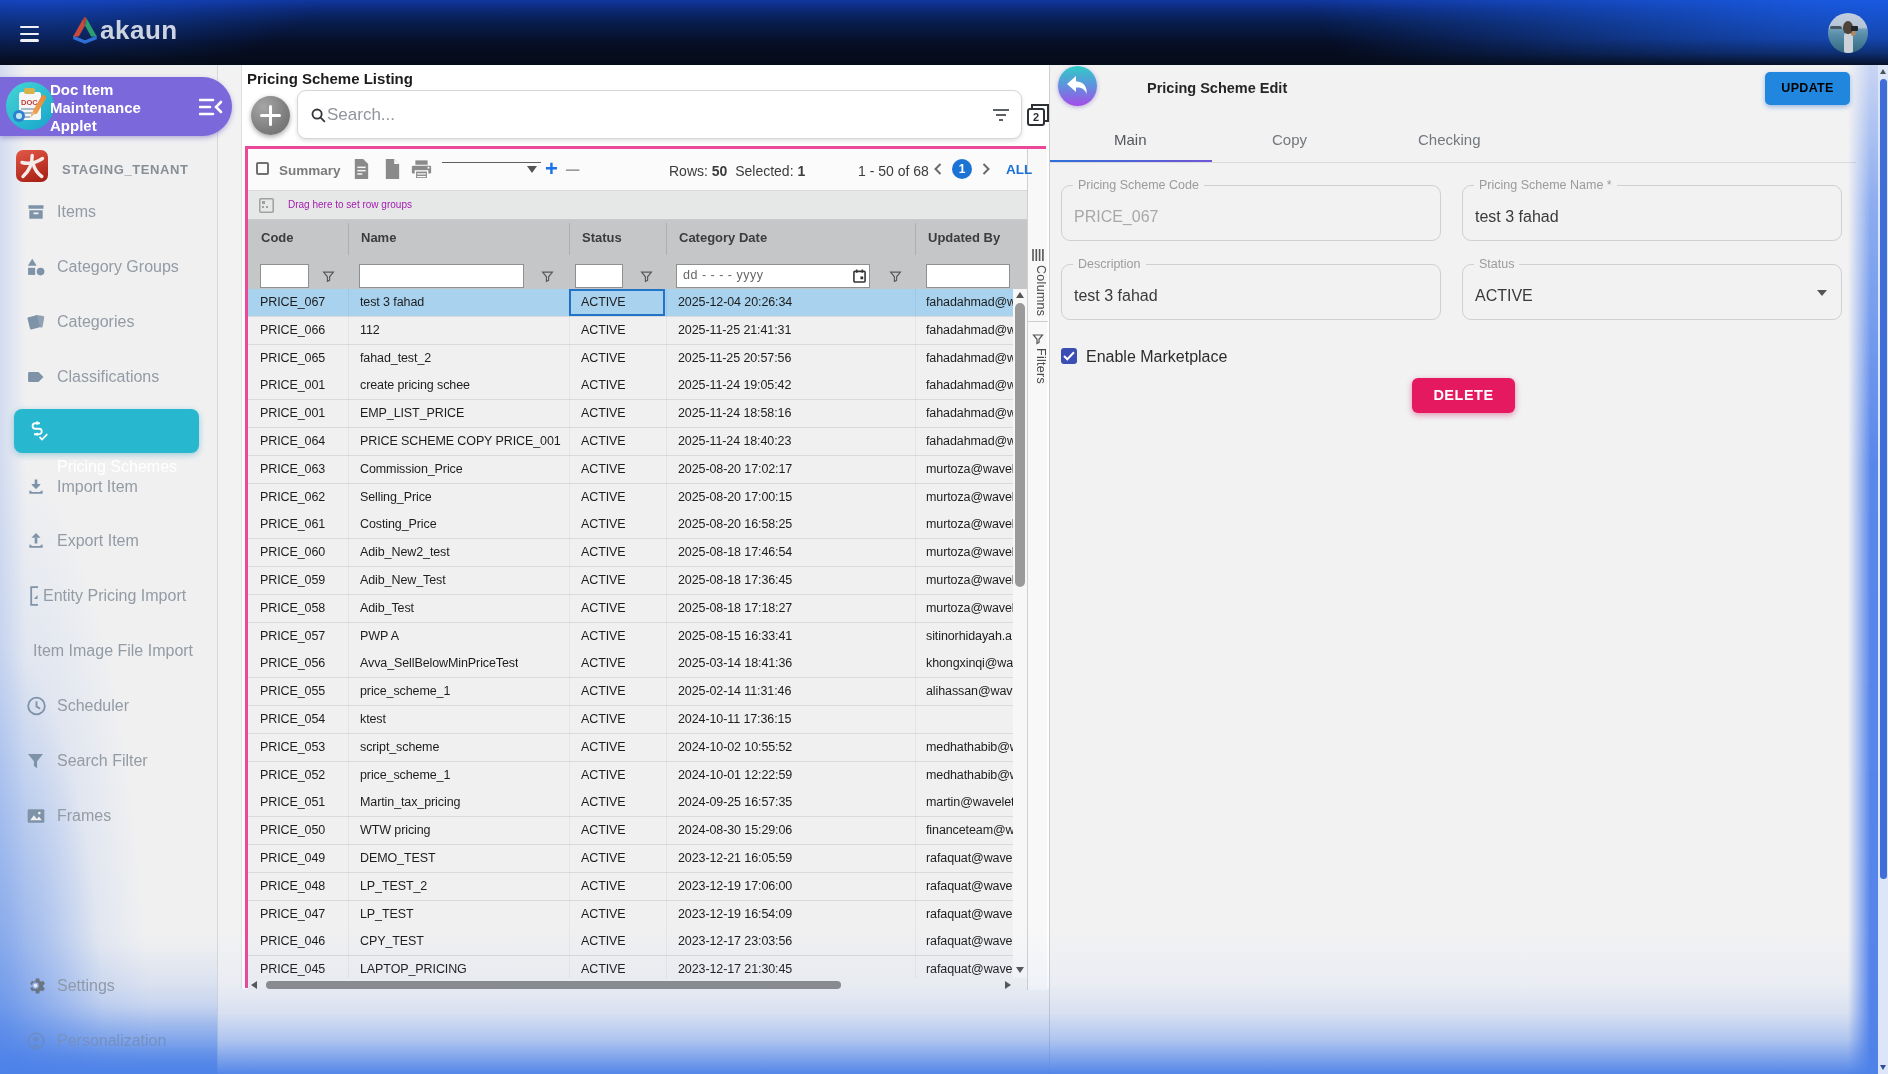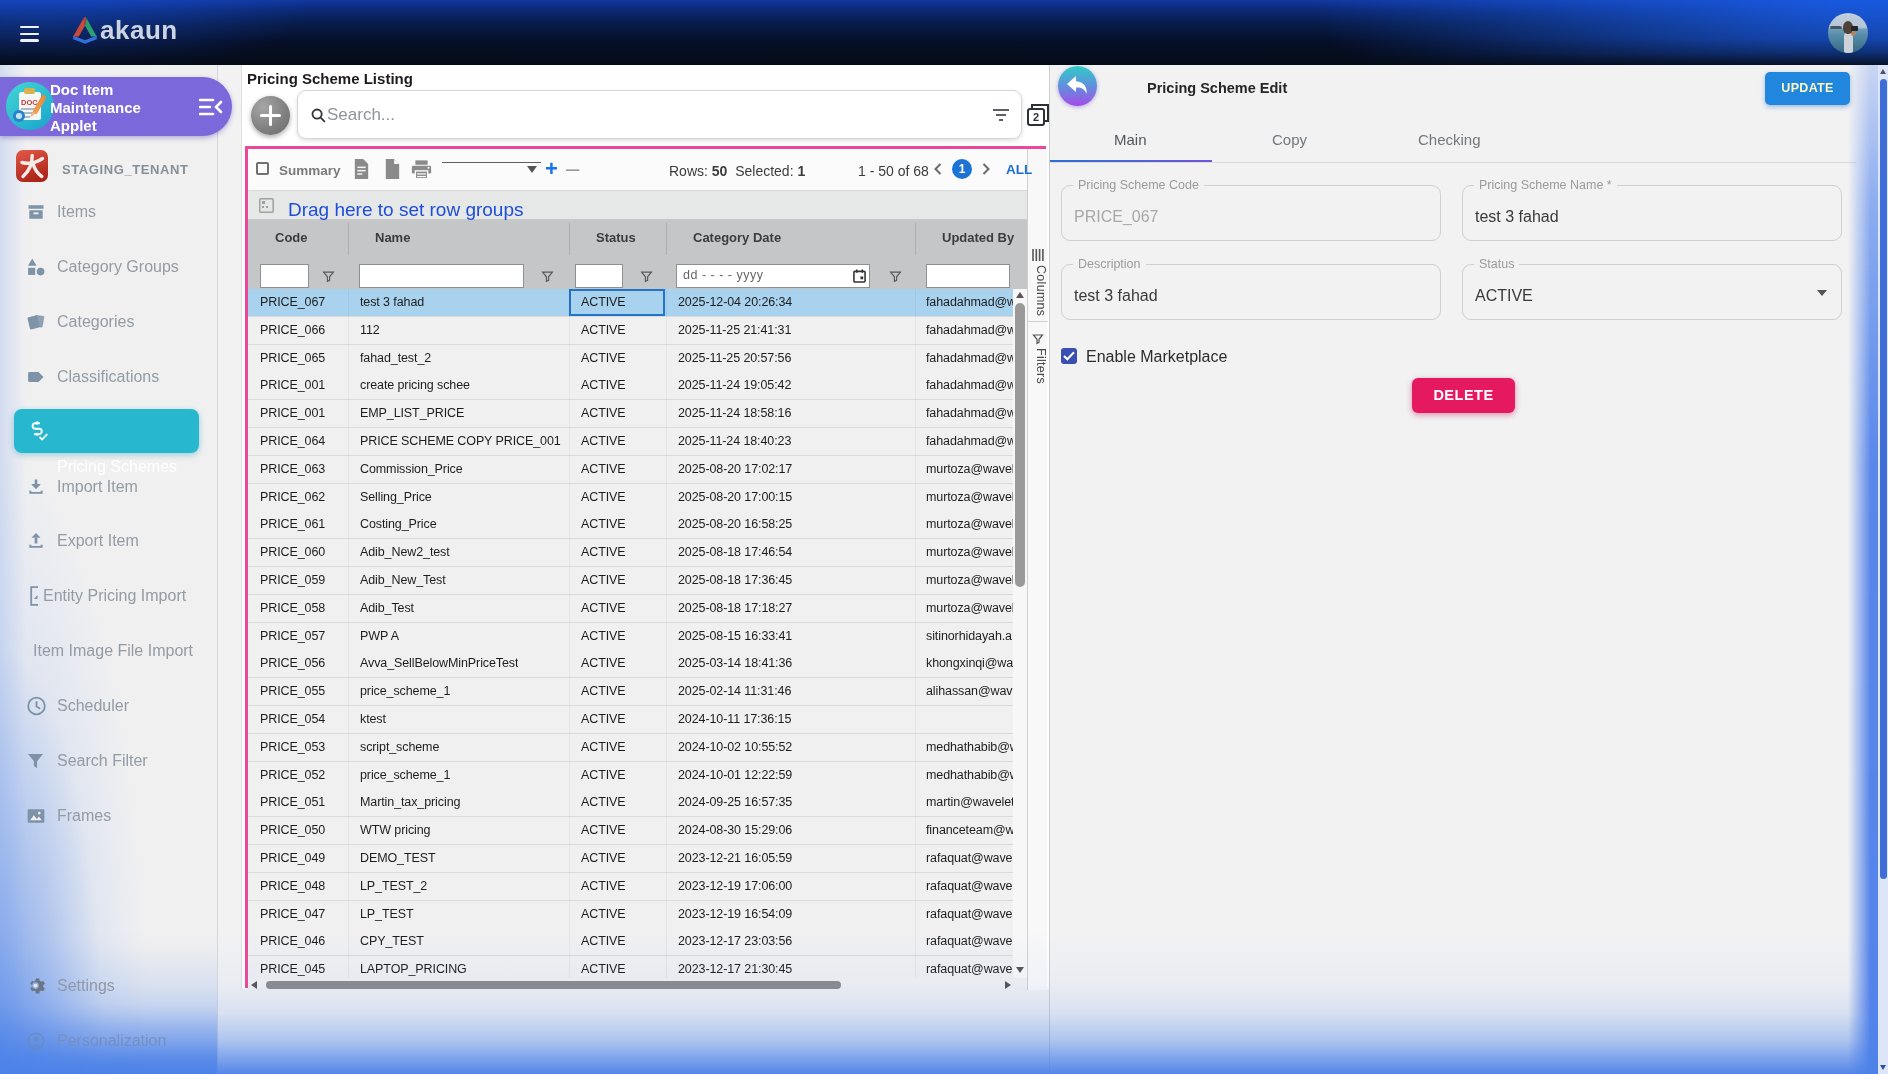--- a/index.html
+++ b/index.html
@@ -41,21 +41,21 @@
 #plusbtn:before{content:"";position:absolute;left:9px;top:17.7px;width:21px;height:3.6px;background:#fff;border-radius:2px;}
 #plusbtn:after{content:"";position:absolute;left:17.7px;top:9px;width:3.6px;height:21px;background:#fff;border-radius:2px;}
 #searchbox{position:absolute;left:55px;top:25px;width:725px;height:49px;background:#fff;border:1px solid #d6d6d6;border-radius:9px;box-shadow:0 2px 4px rgba(0,0,0,.12);}
 #searchbox .ph{position:absolute;left:84px;top:14px;font-size:17px;color:#8f959b;}
 
 #gridcard{position:absolute;left:3px;top:81px;width:801px;height:842px;border:3px solid #ec4899;background:#fff;}
 #gtoolbar{position:absolute;left:0;top:0;width:799px;height:41px;background:#fbfbfb;}
 #dragbar{position:absolute;left:0;top:41px;width:799px;height:30px;background:#e6e7e7;border-top:1px solid #dadada;border-bottom:1px solid #c9caca;}
 #ghead{position:absolute;left:0;top:71px;width:799px;height:35px;background:#c5c6c7;}
 #gfilter{position:absolute;left:0;top:106px;width:799px;height:34px;background:#c5c6c7;}
-.hcell{position:absolute;top:0;height:35px;line-height:35px;font-size:13px;font-weight:bold;color:#3b3c3d;padding-left:27px;}
+.hcell{position:absolute;top:0;height:35px;line-height:35px;font-size:13px;font-weight:bold;color:#3b3c3d;padding-left:13px;}
 .hsep{position:absolute;top:74px;width:1px;height:63px;background:#aeafb0;}
 .finput{position:absolute;top:9px;height:24px;background:#fff;border:1px solid #8f9092;}
 .funnel{position:absolute;top:14px;}
 
 #grows{position:absolute;left:0;top:140px;width:765px;height:689px;overflow:hidden;}
 .grow{position:absolute;left:0;width:765px;height:28px;background:#f0f0f1;border-bottom:1px solid #d9dadb;font-size:12.5px;color:#1d1d1d;letter-spacing:-0.1px;}
 .grow.sel{background:#a8d2ee;}
 .grow span{position:absolute;top:0;line-height:27px;white-space:nowrap;overflow:hidden;}
 .c0{left:12px;}.c1{left:112px;}.c2{left:333px;}.c3{left:430px;}.c4{left:678px;width:87px;}
 .colline{position:absolute;top:140px;width:1px;height:689px;background:rgba(0,0,0,.045);}
@@ -70,21 +70,21 @@
 .vtab{position:absolute;left:0;width:20px;writing-mode:vertical-rl;font-size:12.5px;color:#4a4a4a;letter-spacing:0.3px;}
 
 #pager1{position:absolute;left:704px;top:10px;width:20px;height:20px;border-radius:50%;background:#1b73d3;color:#fff;font-size:12px;font-weight:bold;text-align:center;line-height:20px;}
 
 #editpanel{position:absolute;left:1049px;top:65px;width:829px;height:1009px;background:#f2f2f3;border-left:1px solid #cfcfd0;}
 #editpanel .rgrad{position:absolute;top:0;right:0;width:30px;height:100%;pointer-events:none;
  background:linear-gradient(180deg,rgba(150,178,243,.45) 0%,rgba(100,145,238,.72) 14%,rgba(76,126,233,.92) 40%,rgba(74,124,233,.95) 100%);
  -webkit-mask-image:linear-gradient(90deg,transparent 0%,#000 75%);mask-image:linear-gradient(90deg,transparent 0%,#000 75%);}
 #backbtn{position:absolute;left:8px;top:1px;width:39px;height:40px;border-radius:50%;background:linear-gradient(180deg,#2fccc6 0%,#5e93dd 48%,#a44ce8 100%);box-shadow:0 1px 4px rgba(80,60,180,.4);}
 #etitle{position:absolute;left:57px;top:15px;font-size:14.5px;font-weight:bold;color:#262626;margin-left:40px;}
-#updatebtn{position:absolute;left:715px;top:7px;width:85px;height:33px;background:#2186dd;border-radius:5px;color:#fef9c3;font-size:12.5px;font-weight:bold;letter-spacing:0.3px;text-align:center;line-height:33px;box-shadow:0 2px 5px rgba(20,100,200,.4);}
+#updatebtn{position:absolute;left:715px;top:7px;width:85px;height:33px;background:#2186dd;border-radius:5px;color:#000000;font-size:12.5px;font-weight:bold;letter-spacing:0.3px;text-align:center;line-height:33px;box-shadow:0 2px 5px rgba(20,100,200,.4);}
 .tab{position:absolute;top:66px;font-size:15px;color:#73787c;}
 #tabmain{left:64px;color:#53575b;}
 #tabcopy{left:222px;}
 #tabcheck{left:368px;}
 #tabind{position:absolute;left:0px;top:94.5px;width:162px;height:3.5px;background:linear-gradient(90deg,#2e6fd8,#7155d8);}
 #tabline{position:absolute;left:0;top:97px;width:806px;height:1px;background:#dbdbdc;}
 .ffield{position:absolute;width:380px;height:56px;border:1px solid #cfd0d1;border-radius:9px;}
 .flabel{position:absolute;left:11px;top:-8px;font-size:12.5px;color:#9b9b9b;background:#f2f2f3;padding:0 5px;white-space:nowrap;}
 .fvalue{position:absolute;left:12px;top:22px;font-size:16px;color:#3a3a3a;}
 .fvalue.dis{color:#a8a8a8;}
@@ -341,21 +341,21 @@
         </svg>
 <div style="position:absolute;left:758px;top:13px;font-size:13.5px;font-weight:bold;color:#1a6fd4;z-index:5;">ALL</div>
 </div>
 <div id="dragbar">
         <svg style="position:absolute;left:11px;top:7px;" width="15" height="15" viewBox="0 0 15 15">
           <rect x="0.8" y="0.8" width="13.4" height="13.4" fill="none" stroke="#a0a0a0" stroke-width="1.5" rx="1"></rect>
           <rect x="3" y="3" width="3" height="3" fill="#a0a0a0"></rect>
           <rect x="3" y="8" width="2" height="2" fill="#a0a0a0"></rect>
           <rect x="7" y="8" width="2" height="2" fill="#a0a0a0"></rect>
         </svg>
-<div style="position:absolute;left:40px;top:8px;font-size:19px;color:#1d4ed8;">Drag here to set row groups</div>
+<div style="position:absolute;left:40px;top:8px;font-size:10px;color:#a21caf;">Drag here to set row groups</div>
       </div>
       <div id="ghead">
 <div class="hcell" style="left:0px;">Code</div>
 <div class="hcell" style="left:100px;">Name</div>
 <div class="hcell" style="left:321px;">Status</div>
 <div class="hcell" style="left:418px;">Category Date</div>
 <div class="hcell" style="left:667px;">Updated By</div>
 </div>
 <div class="hsep" style="left:100px;"></div>
 <div class="hsep" style="left:321px;"></div>

